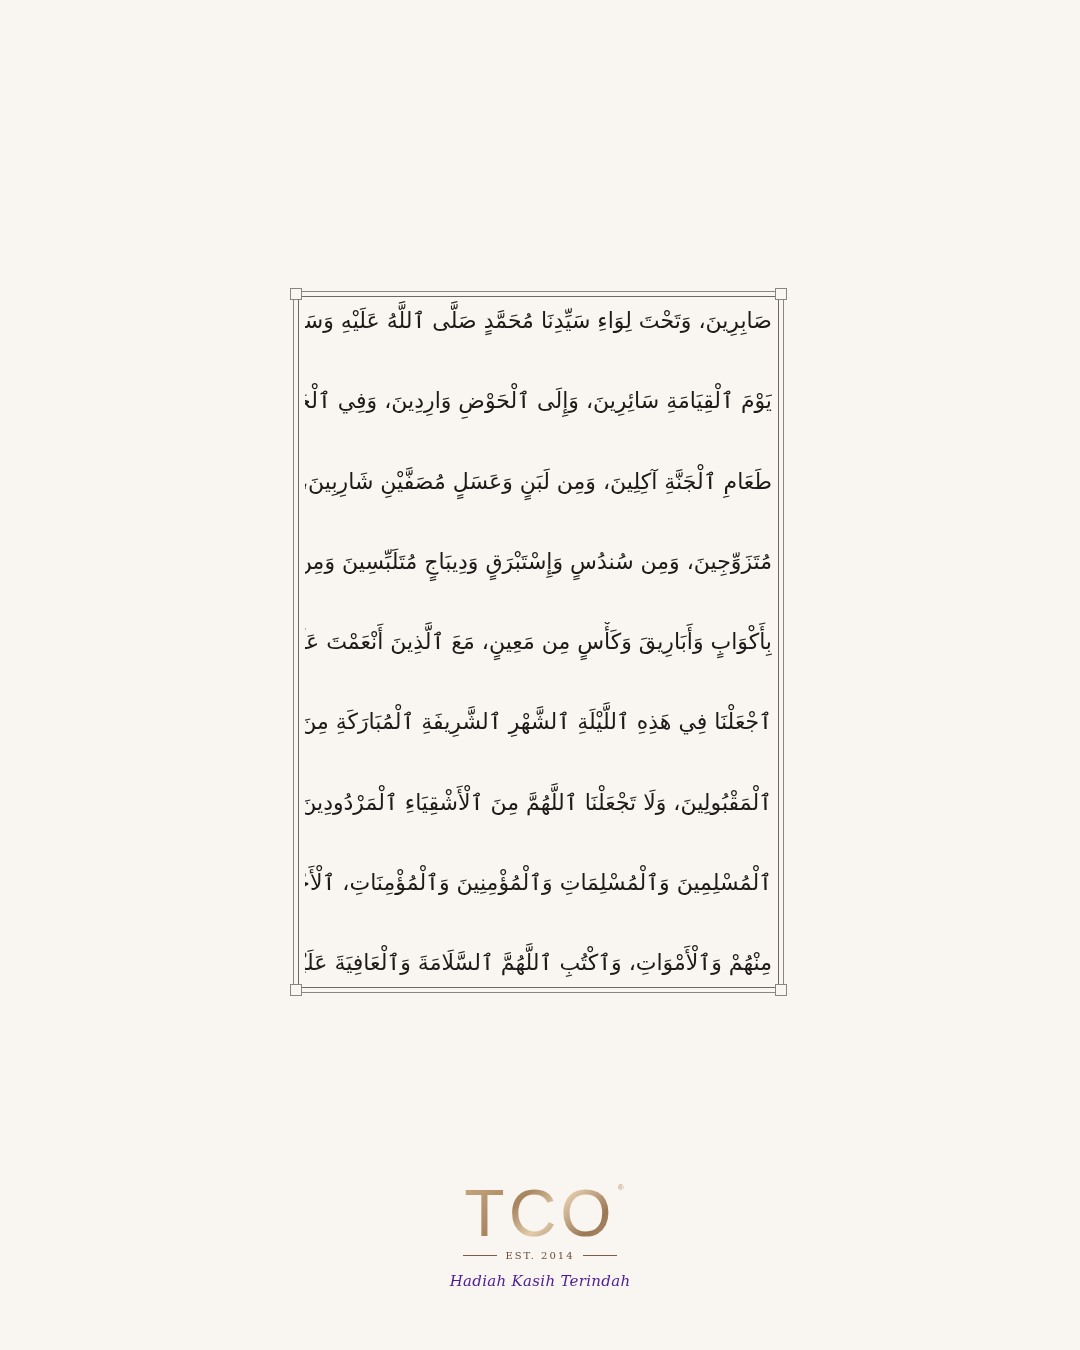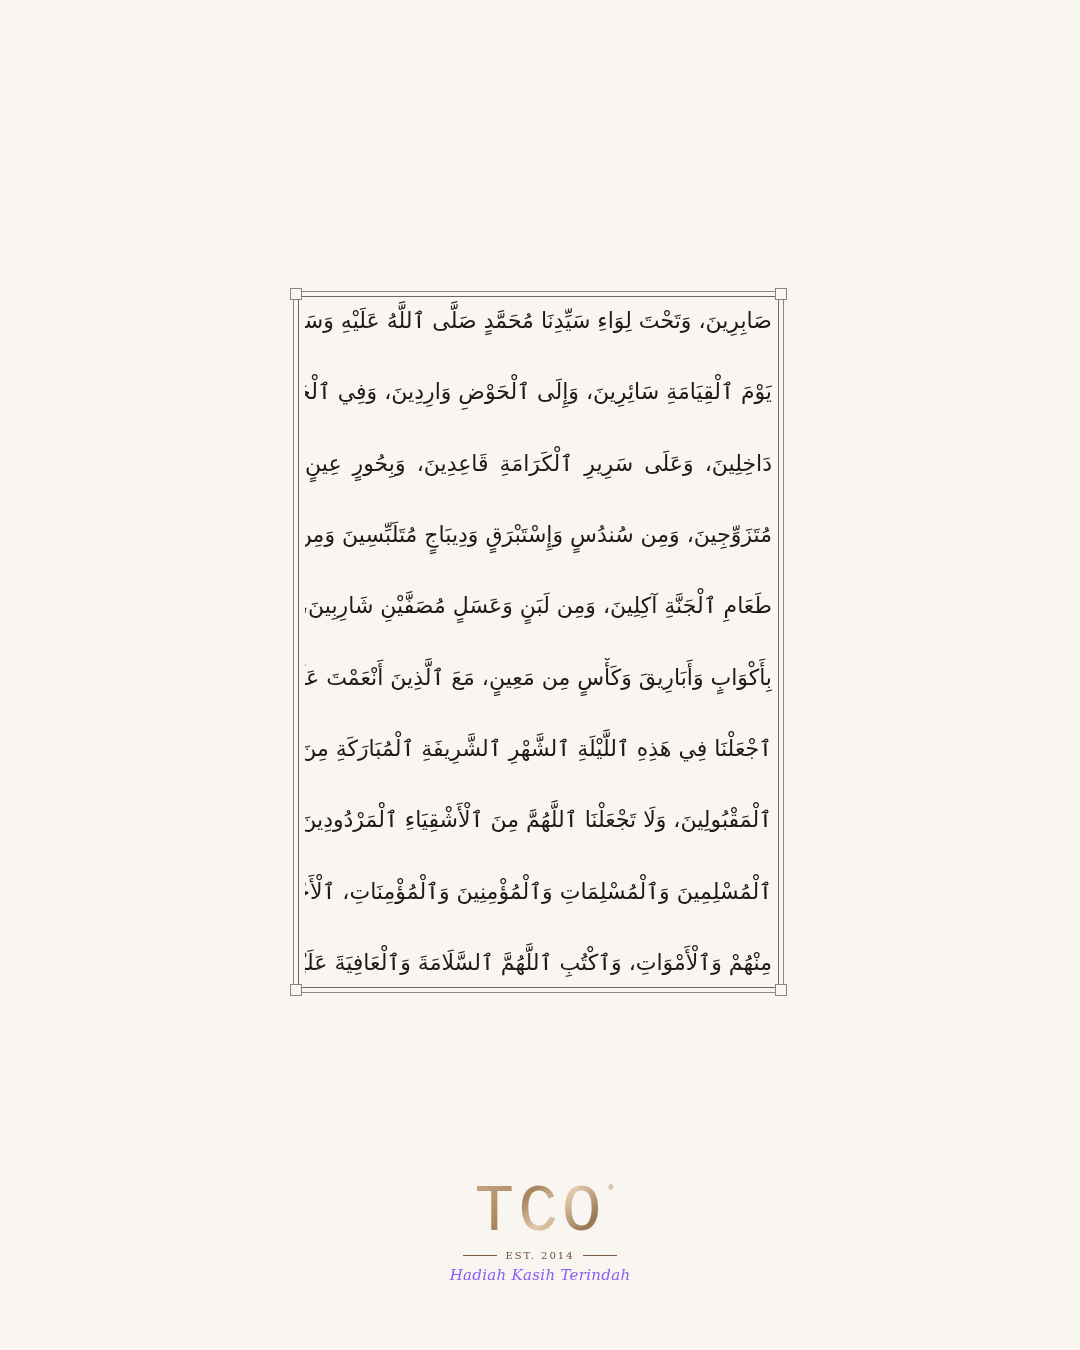--- a/index.html
+++ b/index.html
@@ -65,21 +65,21 @@
     overflow: hidden;
   }
   .logo {
     position: absolute;
     left: 440px;
     top: 1180px;
     width: 200px;
     text-align: center;
   }
   .logo-mark {
-    font-family: Liberation Mono, monospace;
+    font-family: Liberation Sans, sans-serif;
     font-size: 66px;
     line-height: 66px;
     letter-spacing: 4px;
     background: linear-gradient(135deg, #c8a983 0%, #a8855f 35%, #e2cbab 55%, #9b7855 80%, #b99670 100%);
     -webkit-background-clip: text;
     background-clip: text;
     color: transparent;
     position: relative;
     display: inline-block;
   }
@@ -108,42 +108,41 @@
   .logo-est {
     font-family: "DejaVu Serif", serif;
     font-size: 10px;
     letter-spacing: 2px;
     color: #6b4c36;
   }
   .logo-tagline {
     font-family: "DejaVu Serif", serif;
     font-style: italic;
     font-size: 15px;
-    color: #8b5cf6;
-    margin-top: 5px;
+    color: #4c1d95;
+    margin-top: 11px;
     letter-spacing: 0.3px;
   }
 </style>
 </head>
 <body>
 
 <div class="frame">
   <div class="frame-outer"></div>
   <div class="frame-inner"></div>
   <span class="corner tl"></span>
   <span class="corner tr"></span>
   <span class="corner bl"></span>
   <span class="corner br"></span>
 
   <div class="text-block">
     <div class="line">صَابِرِينَ، وَتَحْتَ لِوَاءِ سَيِّدِنَا مُحَمَّدٍ صَلَّى ٱللَّهُ عَلَيْهِ وَسَلَّمَ</div>
     <div class="line">يَوْمَ ٱلْقِيَامَةِ سَائِرِينَ، وَإِلَى ٱلْحَوْضِ وَارِدِينَ، وَفِي ٱلْجَنَّةِ</div>
-    <div class="line">دَاخِلِينَ، وَعَلَى سَرِيرِ ٱلْكَرَامَةِ قَاعِدِينَ، وَبِحُورٍ عِينٍ</div>
+    <div class="line">طَعَامِ ٱلْجَنَّةِ آكِلِينَ، وَمِن لَبَنٍ وَعَسَلٍ مُصَفَّيْنِ شَارِبِينَ،</div>
     <div class="line">مُتَزَوِّجِينَ، وَمِن سُندُسٍ وَإِسْتَبْرَقٍ وَدِيبَاجٍ مُتَلَبِّسِينَ وَمِن</div>
-    <div class="line">طَعَامِ ٱلْجَنَّةِ آكِلِينَ، وَمِن لَبَنٍ وَعَسَلٍ مُصَفَّيْنِ شَارِبِينَ،</div>
     <div class="line">بِأَكْوَابٍ وَأَبَارِيقَ وَكَأْسٍ مِن مَعِينٍ، مَعَ ٱلَّذِينَ أَنْعَمْتَ عَلَيْهِمْ</div>
     <div class="line">ٱجْعَلْنَا فِي هَذِهِ ٱللَّيْلَةِ ٱلشَّهْرِ ٱلشَّرِيفَةِ ٱلْمُبَارَكَةِ مِنَ ٱلسُّعَدَاءِ</div>
     <div class="line">ٱلْمَقْبُولِينَ، وَلَا تَجْعَلْنَا ٱللَّهُمَّ مِنَ ٱلْأَشْقِيَاءِ ٱلْمَرْدُودِينَ،</div>
     <div class="line">ٱلْمُسْلِمِينَ وَٱلْمُسْلِمَاتِ وَٱلْمُؤْمِنِينَ وَٱلْمُؤْمِنَاتِ، ٱلْأَحْيَاءِ</div>
     <div class="line">مِنْهُمْ وَٱلْأَمْوَاتِ، وَٱكْتُبِ ٱللَّهُمَّ ٱلسَّلَامَةَ وَٱلْعَافِيَةَ عَلَيْنَا</div>
   </div>
 </div>
 
 <div class="logo">
   <div class="logo-mark">

